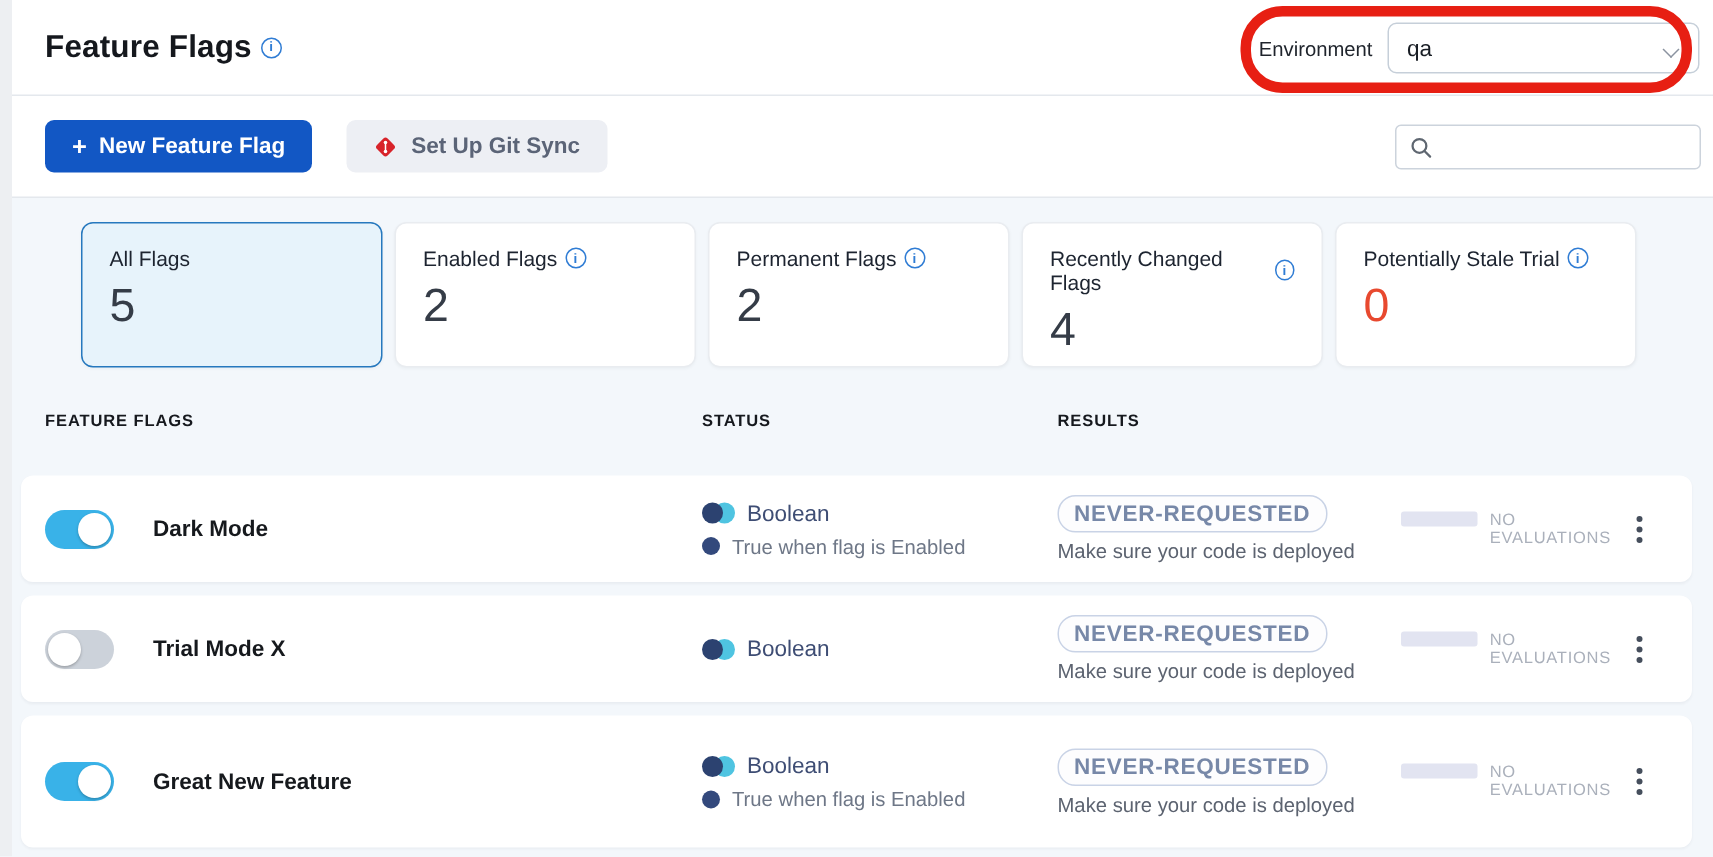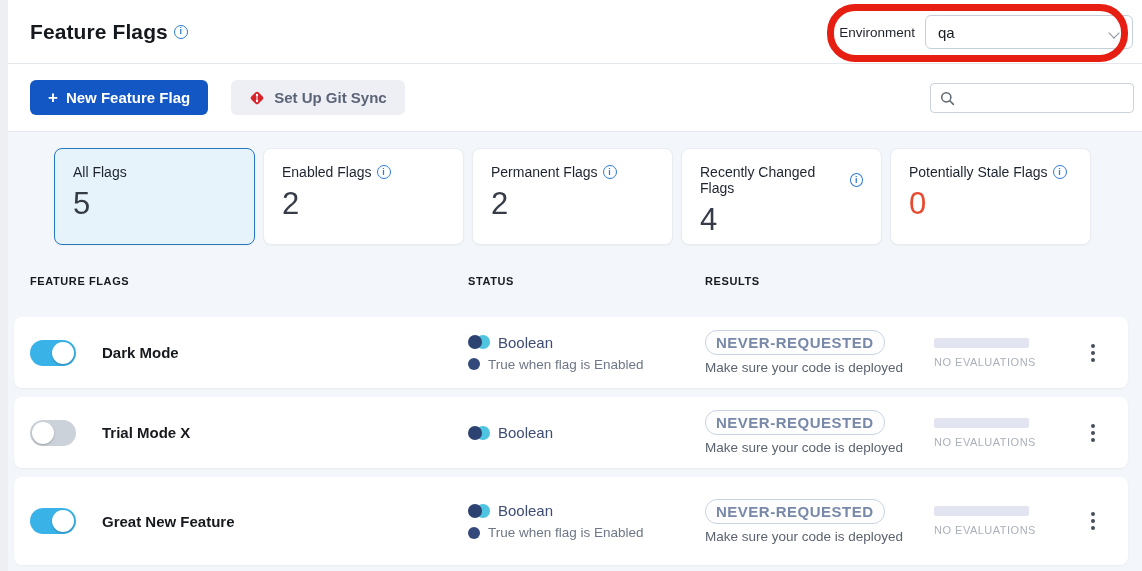--- a/index.html
+++ b/index.html
@@ -75,21 +75,21 @@
   .bool-icon .c2 { right:0; background:#4fc4e1; z-index:1; }
   .detail-line { display:flex; align-items:center; gap:8px; font-size:13.5px; color:#6e7787; }
   .dot { width:12px; height:12px; border-radius:50%; flex:0 0 auto; }
   .dot.navy { background:#33497c; } .dot.cyan { background:#4ec8ea; }
 
   .status-cell { display:flex; flex-direction:column; align-items:flex-start; gap:5px; }
   .badge { font-size:15px; font-weight:700; letter-spacing:.5px; color:#7788a8;
     border:1px solid #c9d3e6; border-radius:12px; padding:3px 10px; background:#fdfdfe; }
   .status-text { font-size:13.5px; color:#5c6370; }
 
-  .results-cell { display:flex; flex-direction:column; gap:8px; }
+  .results-cell { display:flex; flex-direction:row; gap:8px; }
   .result-bar { width:95px; height:10px; background:#e2e4f1; border-radius:2px; }
   .result-label { font-size:11px; letter-spacing:.5px; color:#aab0bb; }
 
   .kebab { justify-self:center; display:flex; flex-direction:column; gap:3px; padding:6px; cursor:pointer; }
   .kebab span { width:4px; height:4px; border-radius:50%; background:#454e5c; }
 
   .chev { width:10px; height:10px; position:relative; }
   .chev::before { content:""; position:absolute; left:0; top:2px; width:7px; height:7px;
     border-right:1.6px solid #8b93a0; border-bottom:1.6px solid #8b93a0; transform:rotate(45deg); }
 </style>
@@ -157,21 +157,21 @@
     </div>
     <div class="card">
       <div class="card-label">
         <span>Recently Changed Flags</span>
         <span class="info-icon">i</span>
       </div>
       <div class="card-value">4</div>
     </div>
     <div class="card">
       <div class="card-label">
-        <span>Potentially Stale Flags</span>
+        <span>Potentially Stale Trial</span>
         <span class="info-icon">i</span>
       </div>
       <div class="card-value orange">0</div>
     </div>
   </div>
 
   <div class="thead grid-cols">
     <div class="th">FEATURE FLAGS</div>
     <div class="th">STATUS</div>
     <div class="th">RESULTS</div>

